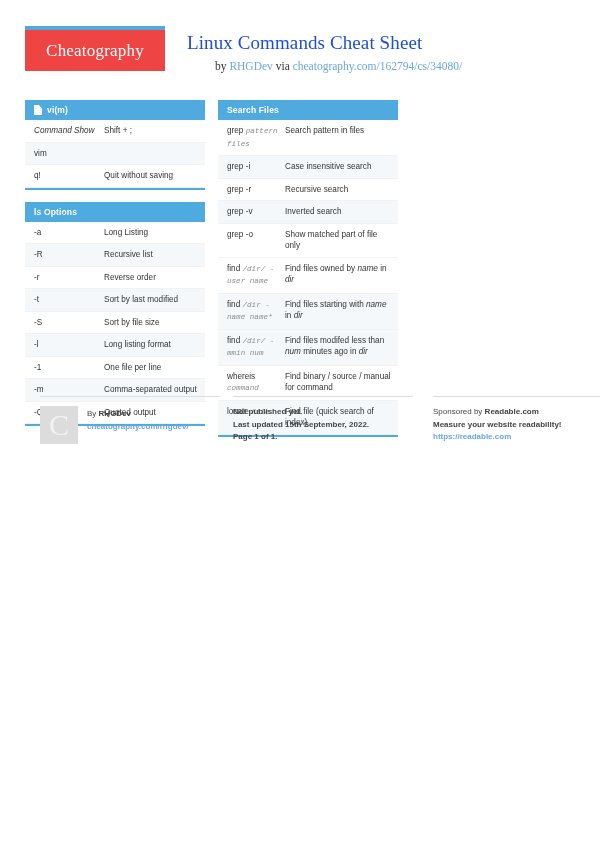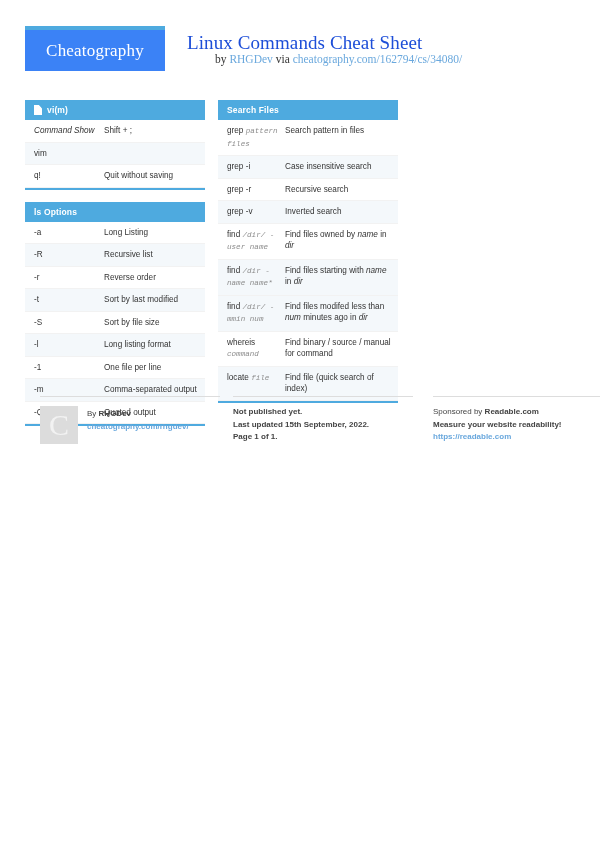--- a/index.html
+++ b/index.html
@@ -32,21 +32,21 @@
     width: 140px;
     flex: 0 0 140px;
   }
   .logo-topbar {
     height: 4px;
     background: #4eaadf;
     width: 140px;
   }
   .logo-box {
     height: 41px;
-    background: #3b82f6;
+    background: #ef4444;
     display: flex;
     align-items: center;
     justify-content: center;
   }
   .logo-text {
     color: #ffffff;
     font-family: "Liberation Serif", serif;
     font-size: 17px;
     letter-spacing: 0.2px;
   }
@@ -58,21 +58,21 @@
   .sheet-title {
     color: #1d4ed8;
     font-size: 19px;
     line-height: 17px;
     letter-spacing: 0.1px;
   }
   .byline {
     font-size: 11.5px;
     line-height: 15px;
     color: #333333;
-    margin-top: 1px;
+    margin-top: 8px;
     padding-left: 28px;
   }
   .byline a, .link {
     color: #6aa8dd;
     text-decoration: none;
   }
 
   
   .columns {
     display: flex;
@@ -301,20 +301,24 @@
           </div>
           <div class="row odd">
             <div class="cell-key">grep -r</div>
             <div class="cell-val">Recursive search</div>
           </div>
           <div class="row even">
             <div class="cell-key">grep -v</div>
             <div class="cell-val">Inverted search</div>
           </div>
           <div class="row odd">
+            <div class="cell-key">grep -o</div>
+            <div class="cell-val">Show matched part of file only</div>
+          </div>
+          <div class="row odd">
             <div class="cell-key">find <span class="mono">/dir/ -user name</span></div>
             <div class="cell-val">Find files owned by <span class="ital">name</span> in <span class="ital">dir</span></div>
           </div>
           <div class="row even">
             <div class="cell-key">find <span class="mono">/dir -name name*</span></div>
             <div class="cell-val">Find files starting with <span class="ital">name</span> in <span class="ital">dir</span></div>
           </div>
           <div class="row even">
             <div class="cell-key">find <span class="mono">/dir/ -mmin num</span></div>
             <div class="cell-val">Find files modifed less than <span class="ital">num</span> minutes ago in <span class="ital">dir</span></div>

